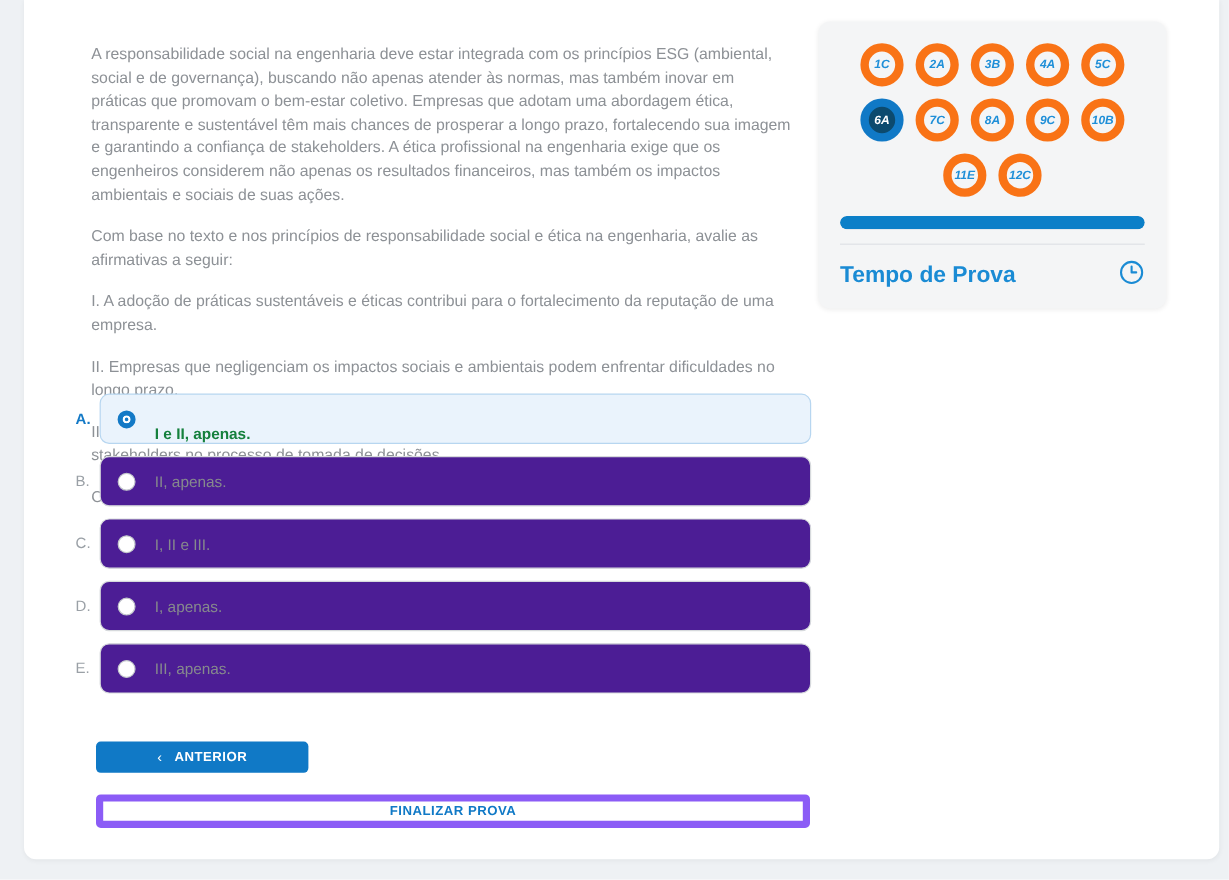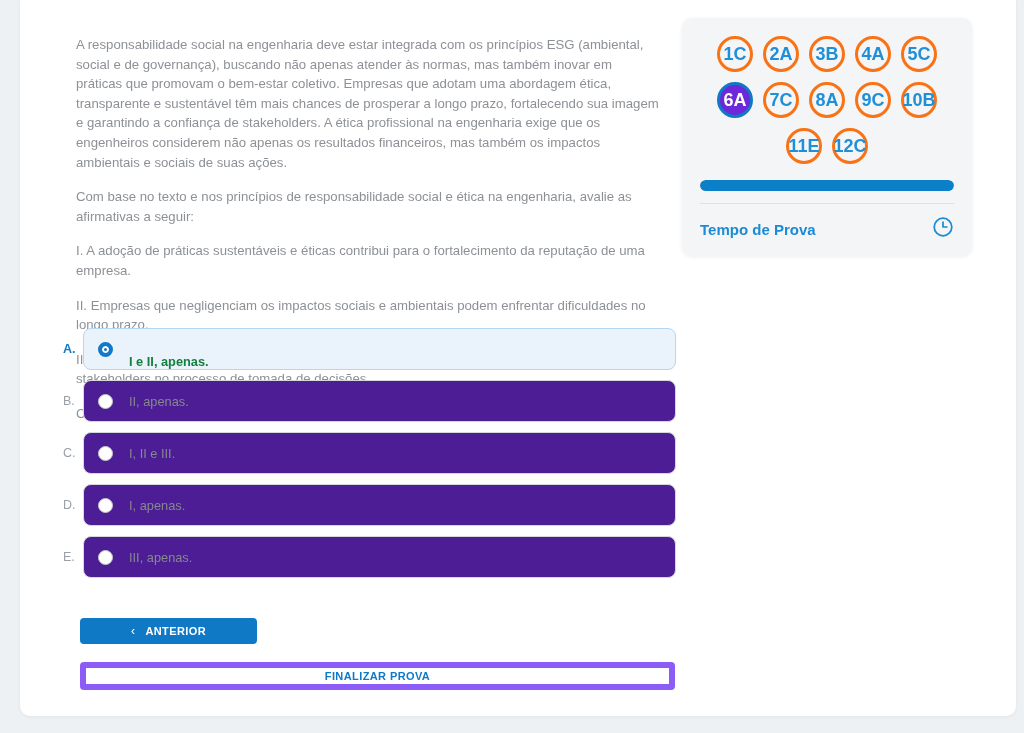--- a/index.html
+++ b/index.html
@@ -207,33 +207,34 @@
     display: flex;
     flex-wrap: wrap;
     justify-content: center;
     gap: 10px 10px;
     margin-bottom: 16px;
   }
   .qcircle {
     width: 36px;
     height: 36px;
     border-radius: 50%;
-    border: 3px solid #f97316;
+    border: 7px solid #f97316;
     color: #1f8fd8;
-    font-size: 18px;
+    font-size: 10px;
     font-weight: bold;
     display: flex;
     align-items: center;
     justify-content: center;
     box-sizing: border-box;
     background: transparent;
     cursor: pointer;
+    font-style: italic;
   }
   .qcircle.current {
-    background: #6d28d9;
+    background: #0c4a6e;
     border-color: #1079c6;
     color: #ffffff;
   }
   .progress-track {
     height: 11px;
     border-radius: 6px;
     background: #e2e5e8;
     overflow: hidden;
     margin: 2px 0 12px 0;
   }
@@ -246,21 +247,21 @@
     height: 1px;
     background: #dfe2e5;
     margin: 0 0 12px 0;
   }
   .time-row {
     display: flex;
     align-items: center;
     justify-content: space-between;
   }
   .time-label {
-    font-size: 15px;
+    font-size: 19px;
     font-weight: bold;
     color: #1a8bd4;
   }
   .clock-icon { display: block; }
 </style>
 </head>
 <body>
 
 <div class="page">
 

